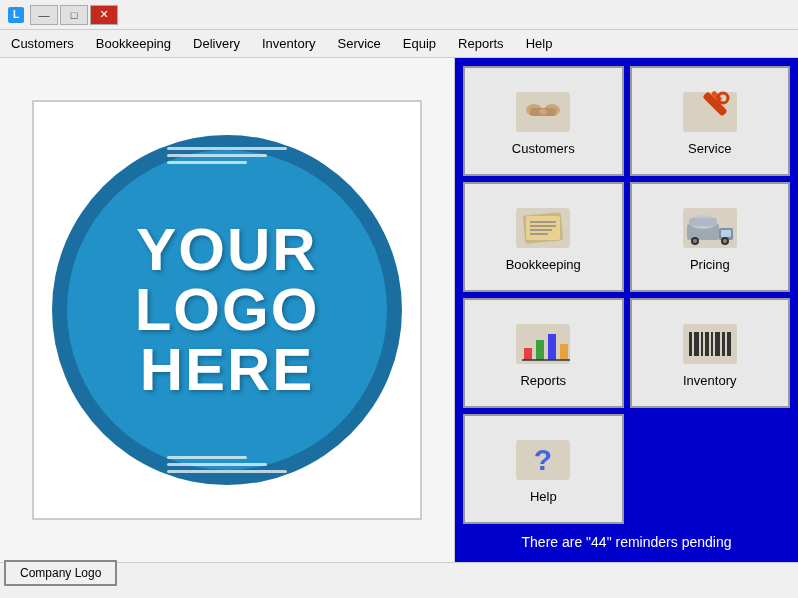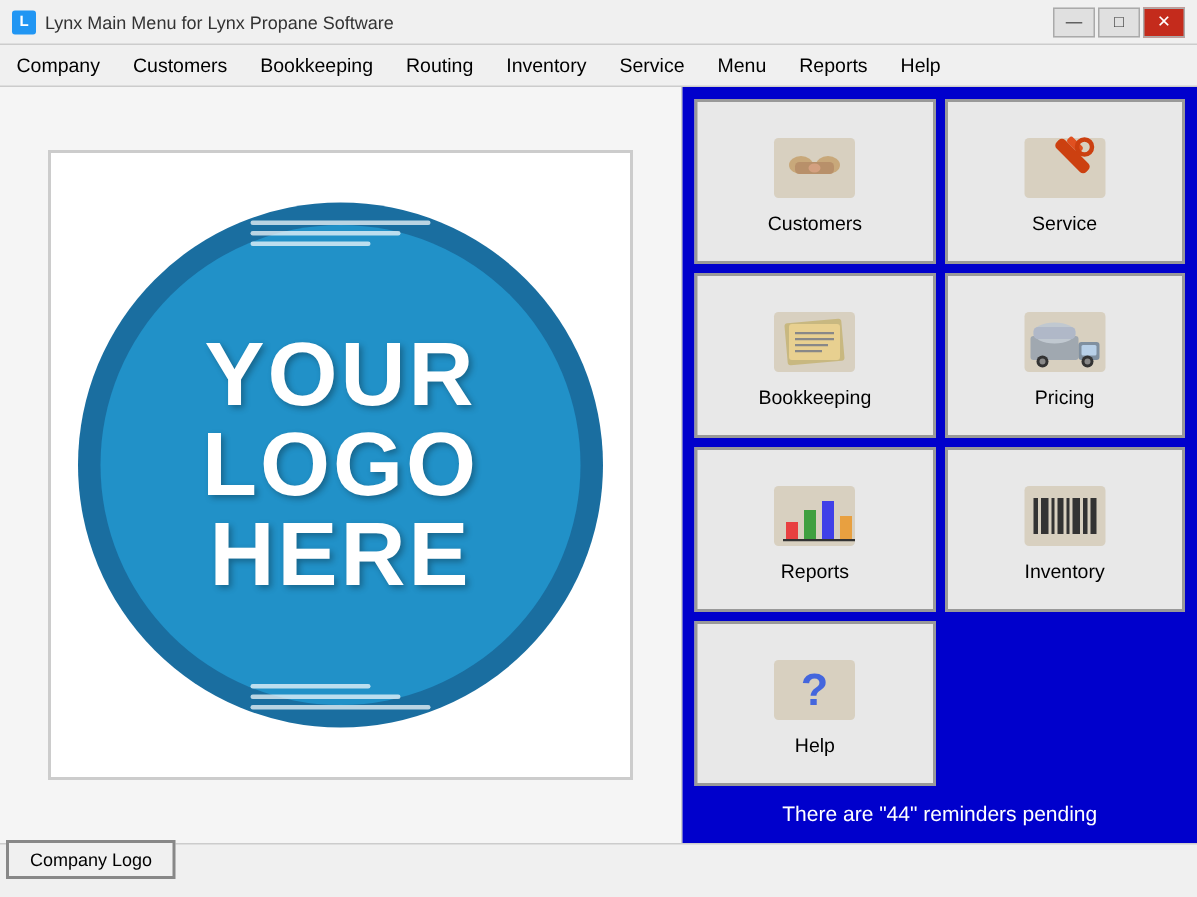--- a/index.html
+++ b/index.html
@@ -211,36 +211,34 @@
       font-size: 12px;
       display: flex;
       align-items: center;
     }
   </style>
 </head>
 <body>
 
 <div class="title-bar">
   <div class="title-bar-icon">L</div>
-  <span class="title-bar-text">Lynx Main Menu for Lynx Propane Software</span>
   <div class="title-bar-controls">
     <div class="title-bar-btn">—</div>
     <div class="title-bar-btn">□</div>
     <div class="title-bar-btn close">✕</div>
   </div>
 </div>
 
 <div class="menu-bar">
-  <div class="menu-item">Company</div>
   <div class="menu-item">Customers</div>
   <div class="menu-item">Bookkeeping</div>
-  <div class="menu-item">Routing</div>
+  <div class="menu-item">Delivery</div>
   <div class="menu-item">Inventory</div>
   <div class="menu-item">Service</div>
-  <div class="menu-item">Menu</div>
+  <div class="menu-item">Equip</div>
   <div class="menu-item">Reports</div>
   <div class="menu-item">Help</div>
 </div>
 
 <div class="main-content">
 
   <div class="left-panel">
     <div class="logo-container">
       <div class="logo-circle-outer">
         <div class="logo-circle-inner">

